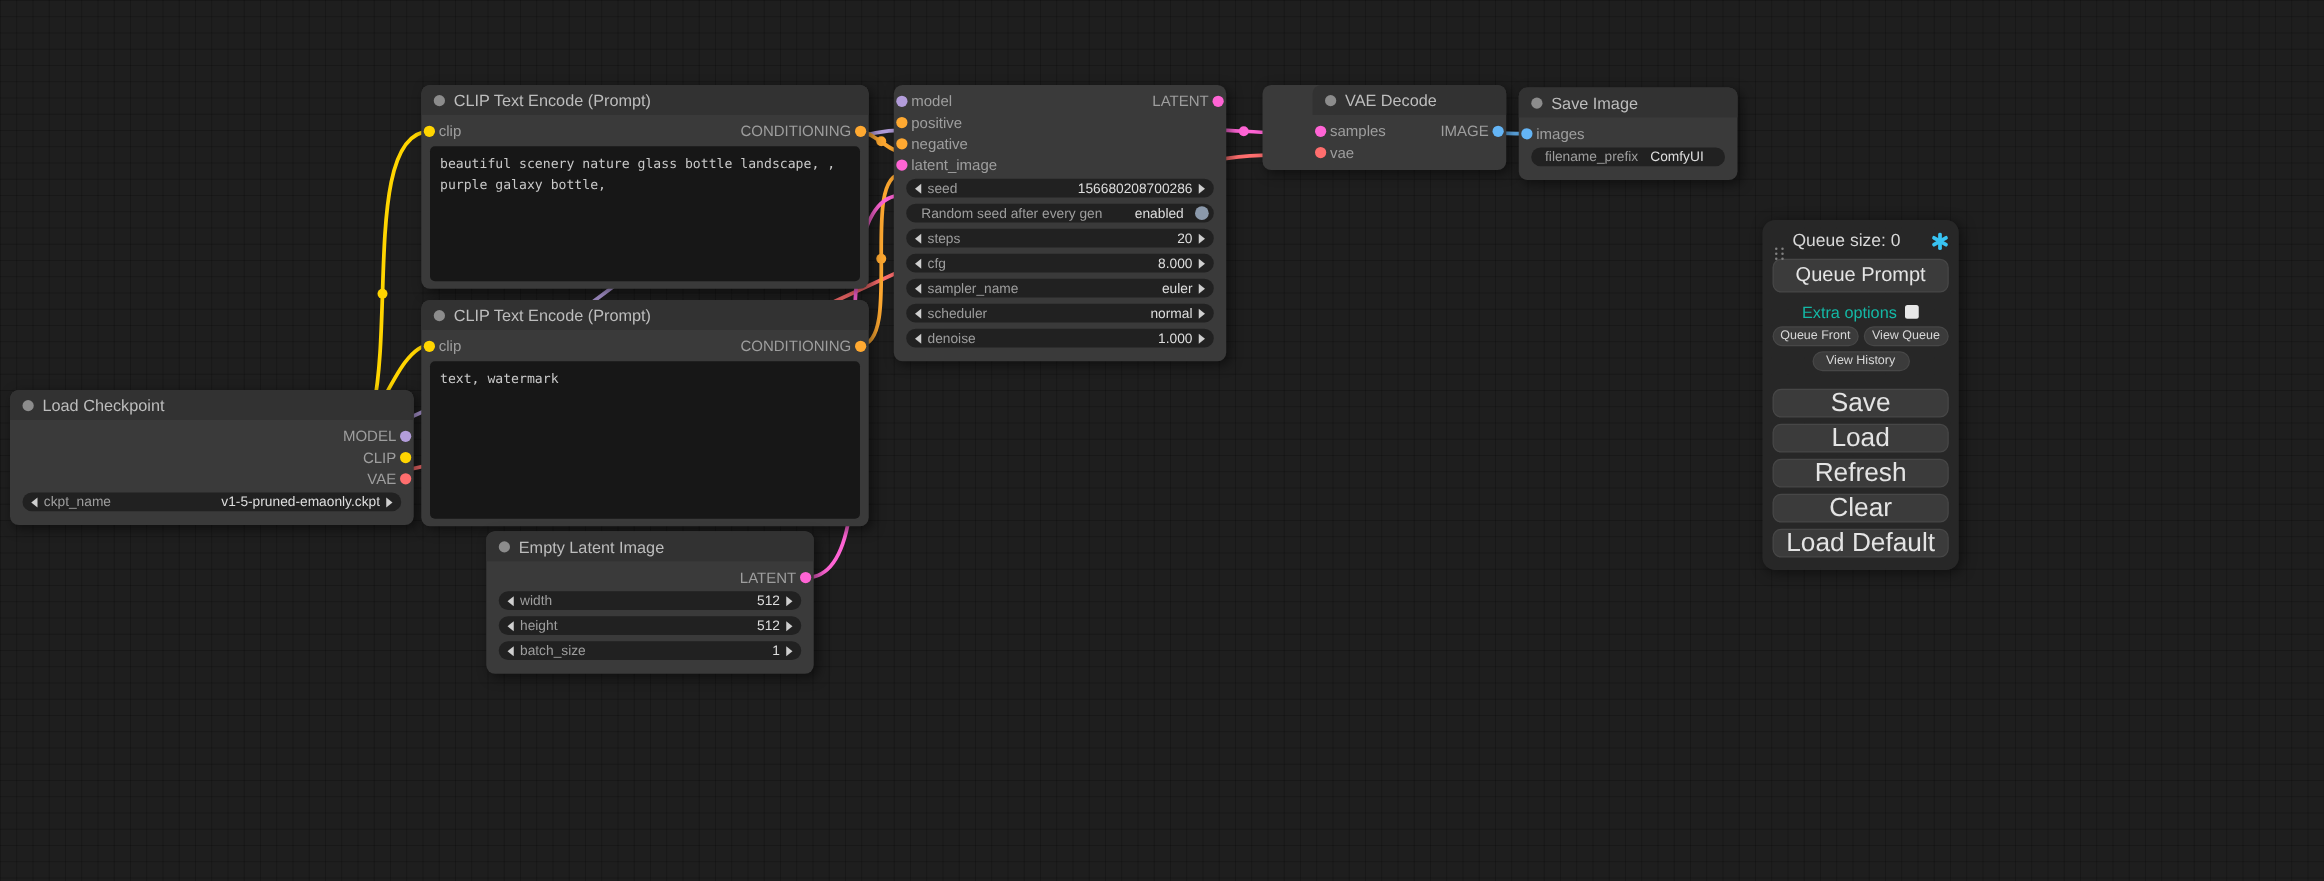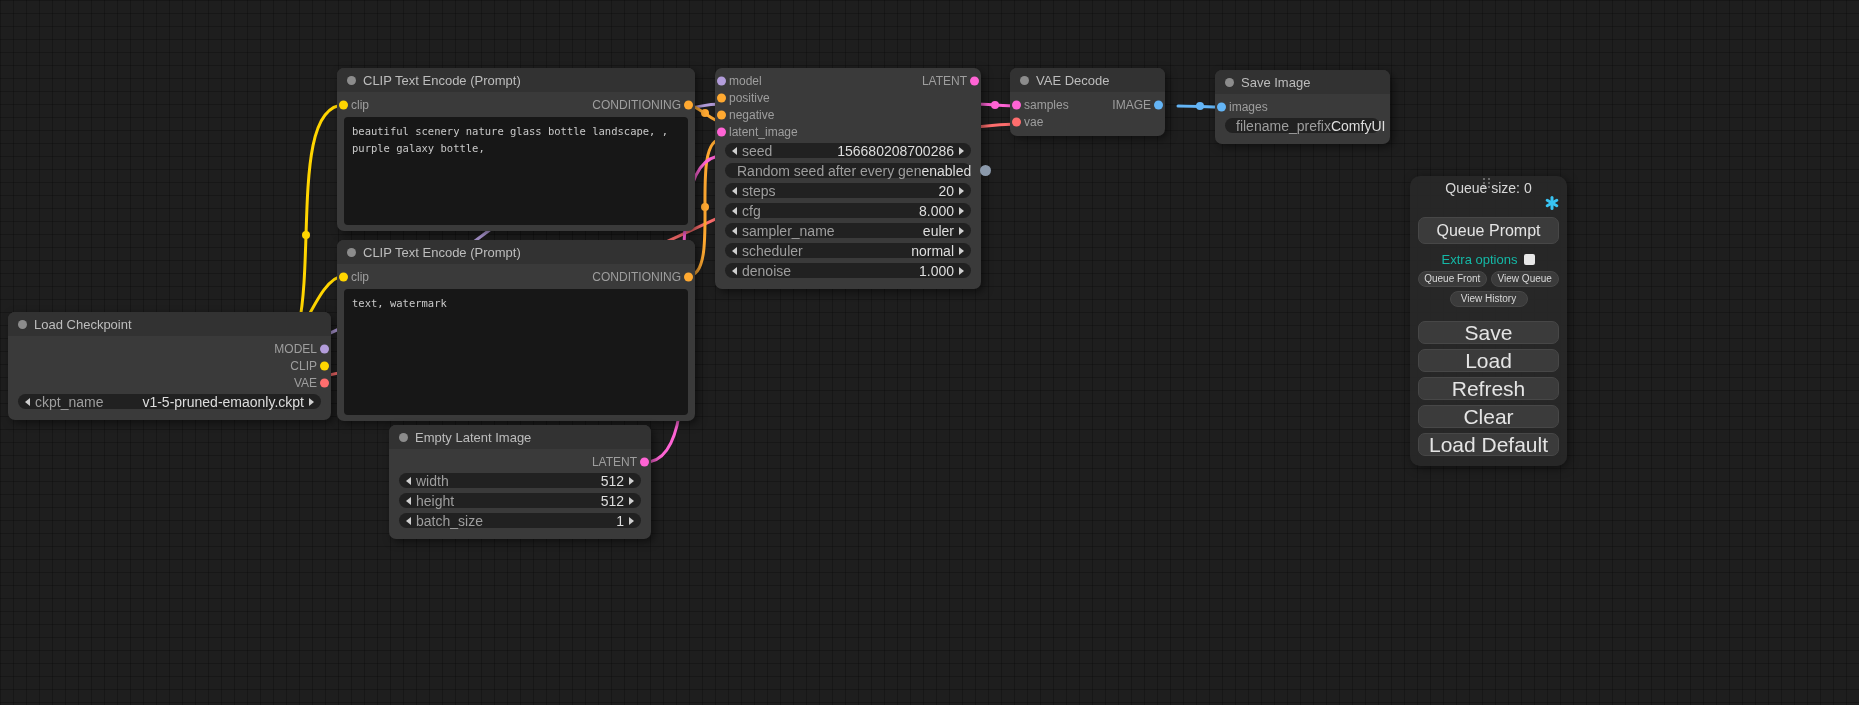--- a/index.html
+++ b/index.html
@@ -32,21 +32,21 @@
   .out-label{margin-left:auto;}
   .pdot{position:absolute;top:50%;width:9px;height:9px;border-radius:50%;transform:translateY(-50%);}
   .pdot.in{left:2px;}
   .pdot.out{right:2px;}
   .pd-model{background:#B39DDB;} .pd-clip{background:#FFD500;} .pd-vae{background:#FF6E6E;}
   .pd-cond{background:#FFA931;} .pd-latent{background:#FF64D5;} .pd-image{background:#64B5F6;}
 
   .widgets{margin-top:3px;}
   .widget{
     height:15px;margin:0 10px 5px;background:#212121;border-radius:9px;
-    display:flex;align-items:center;padding:0 7px;font-size:14px;color:#9e9e9e;
+    display:flex;align-items:center;padding:0 7px;font-size:11px;color:#9e9e9e;
     white-space:nowrap;
   }
   .wlabel{margin-left:5px;}
   .wvalue{margin-left:auto;margin-right:5px;color:#dedede;}
   .widget.noarrow .wlabel{margin-left:4px;}
   .widget.noarrow .wvalue{margin-right:10px;}
   .arr-l{width:0;height:0;border-top:4px solid transparent;border-bottom:4px solid transparent;border-right:5px solid #cfcfcf;flex:none;}
   .arr-r{width:0;height:0;border-top:4px solid transparent;border-bottom:4px solid transparent;border-left:5px solid #cfcfcf;flex:none;}
   .knob{width:11px;height:11px;border-radius:50%;background:#8b99ab;flex:none;margin-left:4px;margin-right:-3px;}
 
@@ -55,21 +55,21 @@
     font-family:"DejaVu Sans Mono", monospace;font-size:10.5px;line-height:1.6;
     color:#c9c9c9;white-space:pre-wrap;overflow:hidden;
   }
 
   
   .menu{
     position:absolute;left:1410px;top:176px;width:157px;z-index:3;
     background:rgba(40,40,40,.96);border-radius:10px;padding:7px 8px 10px;
     box-shadow:2px 2px 10px rgba(0,0,0,.5);box-sizing:border-box;
   }
-  .menu-header{display:flex;align-items:center;color:#d8d8d8;font-size:14px;margin:1px 0 7px;flex-direction:column;}
+  .menu-header{display:flex;align-items:flex-end;color:#d8d8d8;font-size:14px;margin:1px 0 7px;}
   .drag-handle{width:2px;height:2px;border-radius:50%;background:#818181;flex:none;
     box-shadow:0 4px 0 #818181,0 8px 0 #818181,5px 0 0 #818181,5px 4px 0 #818181,5px 8px 0 #818181;
     margin:-6px 12px 0 2px;}
   .gear{margin-left:auto;flex:none;display:flex;align-items:center;}
   .btn{display:block;width:100%;box-sizing:border-box;height:23px;margin-top:5px;
     background:#3b3b3b;border:1px solid #474747;border-radius:7px;color:#e4e4e4;
     font-size:21px;font-family:inherit;line-height:1;padding:0;}
   .btn-primary{height:27px;font-size:16px;margin-top:0;text-align:center;}
   .extra-row{display:flex;align-items:center;justify-content:center;gap:7px;color:#14b8a6;font-size:13px;margin:8px 0 4px;}
   .checkbox{width:11px;height:11px;background:#e8e8e8;border-radius:2px;flex:none;}
@@ -261,21 +261,21 @@
       <div class="widget">
         <span class="arr-l"></span>
         <span class="wlabel">denoise</span>
         <span class="wvalue">1.000</span>
         <span class="arr-r"></span>
       </div>
     </div>
   </div>
 </div>
 
-<div class="node" style="left:1010px;top:68px;width:155px;">
+<div class="node" style="left:1010px;top:68px;width:155px;padding-left:40px;">
   <div class="node-header">
     <span class="collapse-dot"></span>
     <span>VAE Decode</span>
   </div>
   <div class="node-body">
     <div class="prow">
       <span class="pdot in pd-latent"></span>
       <span class="in-label">samples</span>
       <span class="out-label">IMAGE</span>
       <span class="pdot out pd-image"></span>

